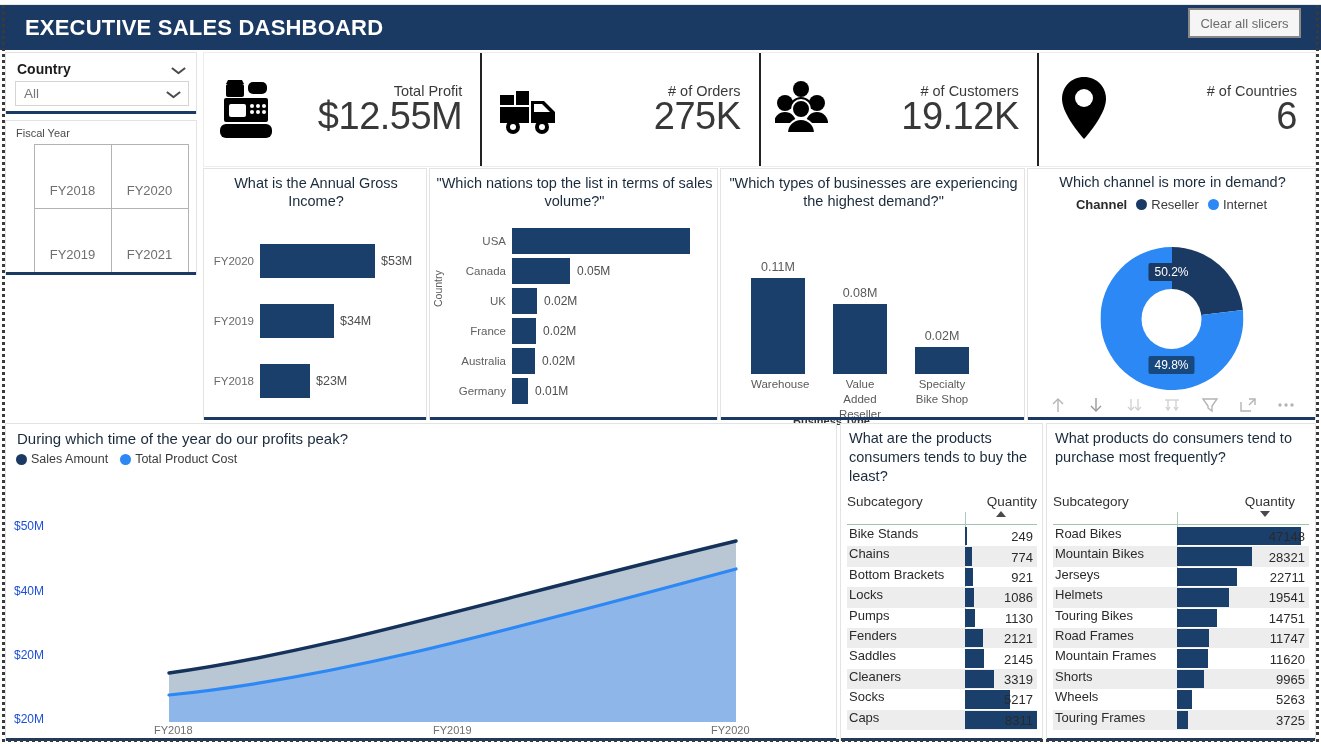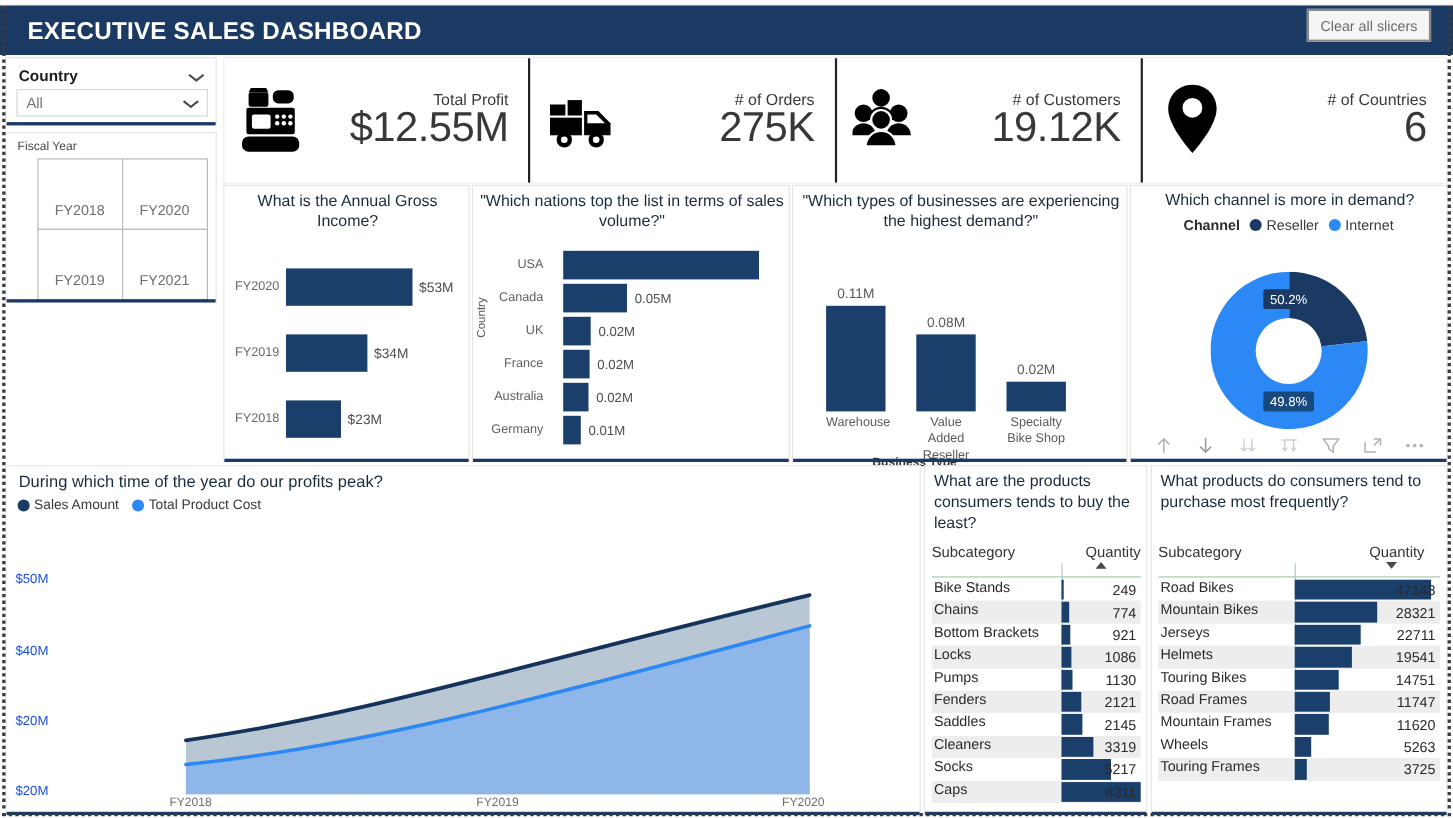--- a/index.html
+++ b/index.html
@@ -170,21 +170,21 @@
   }
   .nat-axis-label {
     position: absolute; left: 2px; top: 138px;
     font-size: 10.5px; color: #5a5a5a;
     transform: rotate(-90deg); transform-origin: left top;
     white-space: nowrap;
   }
   .nat-rows { position: absolute; left: 0; top: 57px; width: 100%; }
   .nat-row { display: flex; align-items: center; height: 30px; }
   .nat-cat {
-    width: 82px; text-align: right; padding-right: 18px;
+    width: 82px; text-align: right; padding-right: 6px;
     font-size: 11.5px; color: #5f5f5f;
   }
   .nat-track { flex: 1; display: flex; align-items: center; position: relative; }
   .nat-fill { height: 26px; background: #1b3f6b; position: relative; }
   .nat-val-in {
     position: absolute; right: 7px; top: 50%; transform: translateY(-50%);
     font-size: 12px; color: #fff; font-weight: 600; white-space: nowrap; margin-top: 33px;
   }
   .nat-val-out { font-size: 12px; color: #4e4e4e; margin-left: 7px; white-space: nowrap; }
 
@@ -775,20 +775,27 @@
           <span class="tbl-qty">11747</span>
         </div>
       </div>
       <div class="tbl-row">
         <div class="tbl-sub" style="width:124px">Mountain Frames</div>
         <div class="tbl-qtycell" style="width:132px">
           <div class="tbl-bar" style="width:31px"></div>
           <span class="tbl-qty">11620</span>
         </div>
       </div>
+      <div class="tbl-row alt">
+        <div class="tbl-sub" style="width:124px">Shorts</div>
+        <div class="tbl-qtycell" style="width:132px">
+          <div class="tbl-bar" style="width:27px"></div>
+          <span class="tbl-qty">9965</span>
+        </div>
+      </div>
       <div class="tbl-row">
         <div class="tbl-sub" style="width:124px">Wheels</div>
         <div class="tbl-qtycell" style="width:132px">
           <div class="tbl-bar" style="width:15px"></div>
           <span class="tbl-qty">5263</span>
         </div>
       </div>
       <div class="tbl-row alt">
         <div class="tbl-sub" style="width:124px">Touring Frames</div>
         <div class="tbl-qtycell" style="width:132px">

